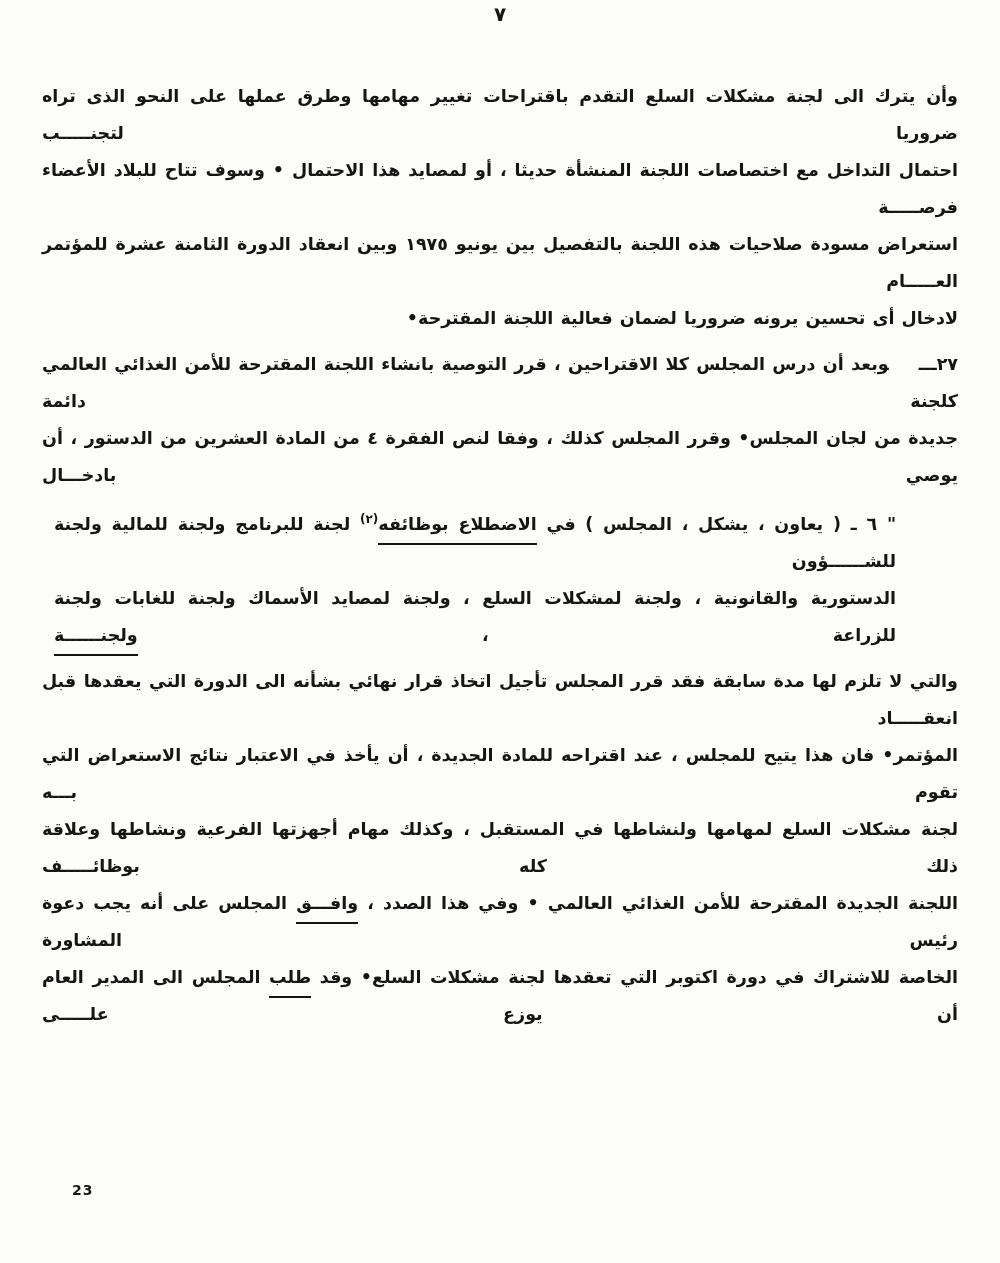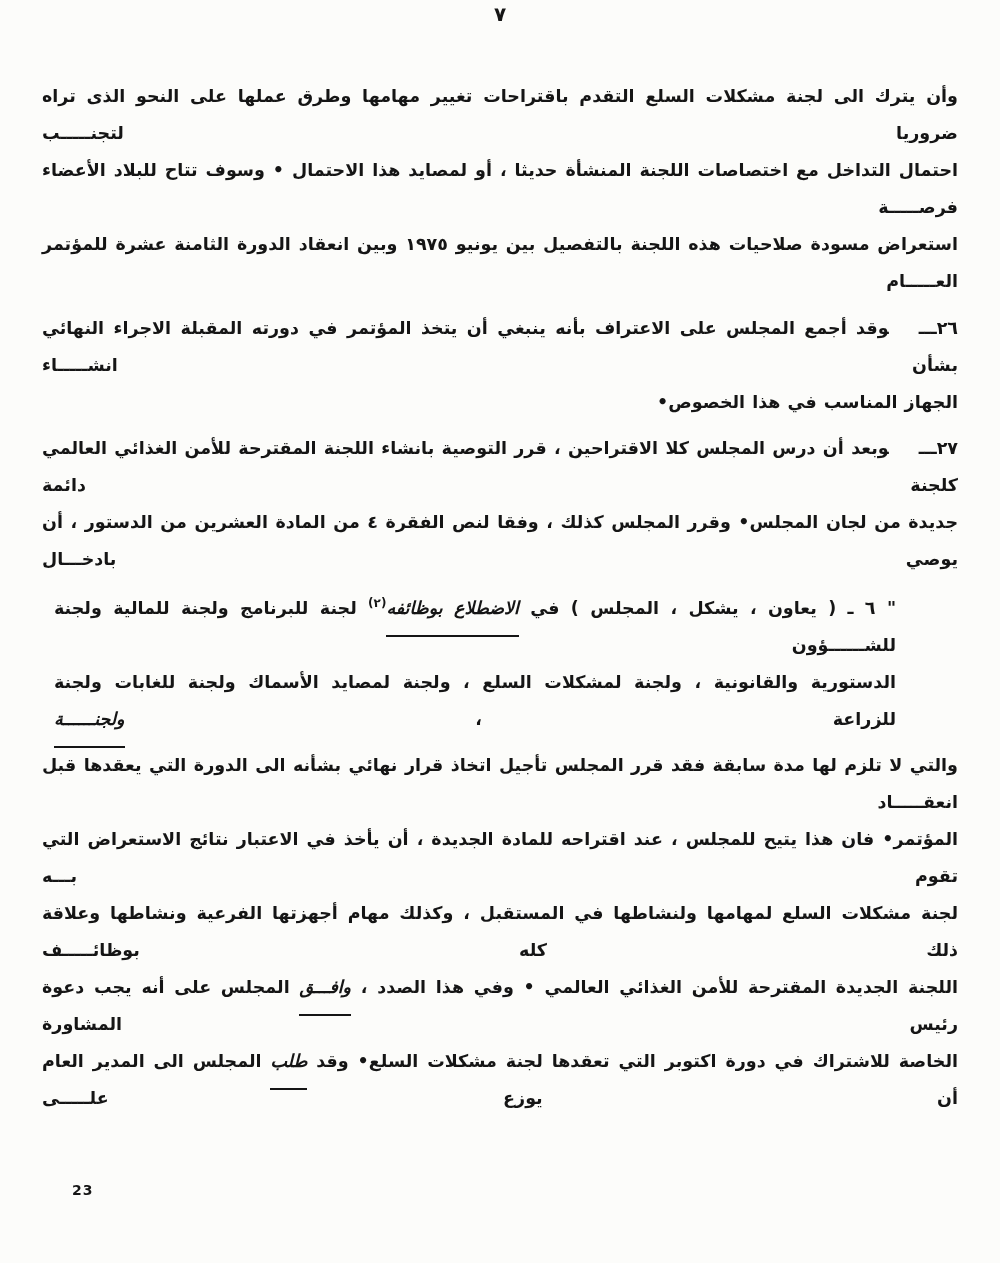--- a/index.html
+++ b/index.html
@@ -34,21 +34,21 @@
   .ln.short{
     text-align:right;
     text-align-last:right;
   }
   .para{margin:0;}
   .para26{margin-top:10px;}
   .para27{margin-top:9px;}
   .quote{margin-top:7px;padding-right:62px;padding-left:12px;}
   .para28{margin-top:9px;}
   .pn{margin-left:30px;white-space:nowrap;}
-  .u{border-bottom:2px solid #151515;padding-bottom:17px;font-style:italic;}
+  .u{border-bottom:2px solid #151515;padding-bottom:9px;}
   .ref{
     font-size:12px;
     vertical-align:7px;
     letter-spacing:0;
   }
   .pnum-bottom{
     position:absolute;left:72px;top:1182px;
     font-size:14px;
     direction:ltr;
     font-weight:bold;
@@ -61,26 +61,23 @@
 <div class="page">
 
   <div class="pnum-top">٧</div>
 
   <div class="body">
 
     <div class="para">
       <div class="ln">وأن يترك الى لجنة مشكلات السلع التقدم باقتراحات تغيير مهامها وطرق عملها على النحو الذى تراه ضروريا لتجنـــــب</div>
       <div class="ln">احتمال التداخل مع اختصاصات اللجنة المنشأة حديثا ، أو لمصايد هذا الاحتمال •  وسوف تتاح للبلاد الأعضاء فرصـــــة</div>
       <div class="ln">استعراض مسودة صلاحيات هذه اللجنة بالتفصيل بين يونيو ١٩٧٥ وبين انعقاد الدورة الثامنة عشرة للمؤتمر العـــــام</div>
+      <div class="ln short">لادخال أى تحسين يرونه ضروريا لضمان فعالية اللجنة المقترحة•</div>
     </div>
 
-    <div class="para para26">
-      <div class="ln"><span class="pn">٢٦ـــ</span><span>وقد أجمع المجلس على الاعتراف بأنه ينبغي أن يتخذ المؤتمر في دورته المقبلة الاجراء النهائي بشأن انشـــــاء</span></div>
-      <div class="ln short">الجهاز المناسب في هذا الخصوص•</div>
-    </div>
 
     <div class="para para27">
       <div class="ln"><span class="pn">٢٧ـــ</span><span>وبعد أن درس المجلس كلا الاقتراحين ، قرر التوصية بانشاء اللجنة المقترحة للأمن الغذائي العالمي كلجنة دائمة</span></div>
       <div class="ln">جديدة من لجان المجلس•  وقرر المجلس كذلك ، وفقا لنص الفقرة ٤ من المادة العشرين من الدستور ، أن يوصي بادخـــال</div>
     </div>
 
     <div class="para quote">
       <div class="ln"><span>" ٦ ـ ( يعاون ، يشكل ، المجلس ) في </span><span class="u">الاضطلاع بوظائفه</span><sup class="ref">(٢)</sup><span> لجنة للبرنامج ولجنة للمالية ولجنة للشــــــؤون</span></div>
       <div class="ln"><span>الدستورية والقانونية ، ولجنة لمشكلات السلع ، ولجنة لمصايد الأسماك ولجنة للغابات ولجنة للزراعة ، </span><span class="u">ولجنــــــة</span></div>
     </div>

